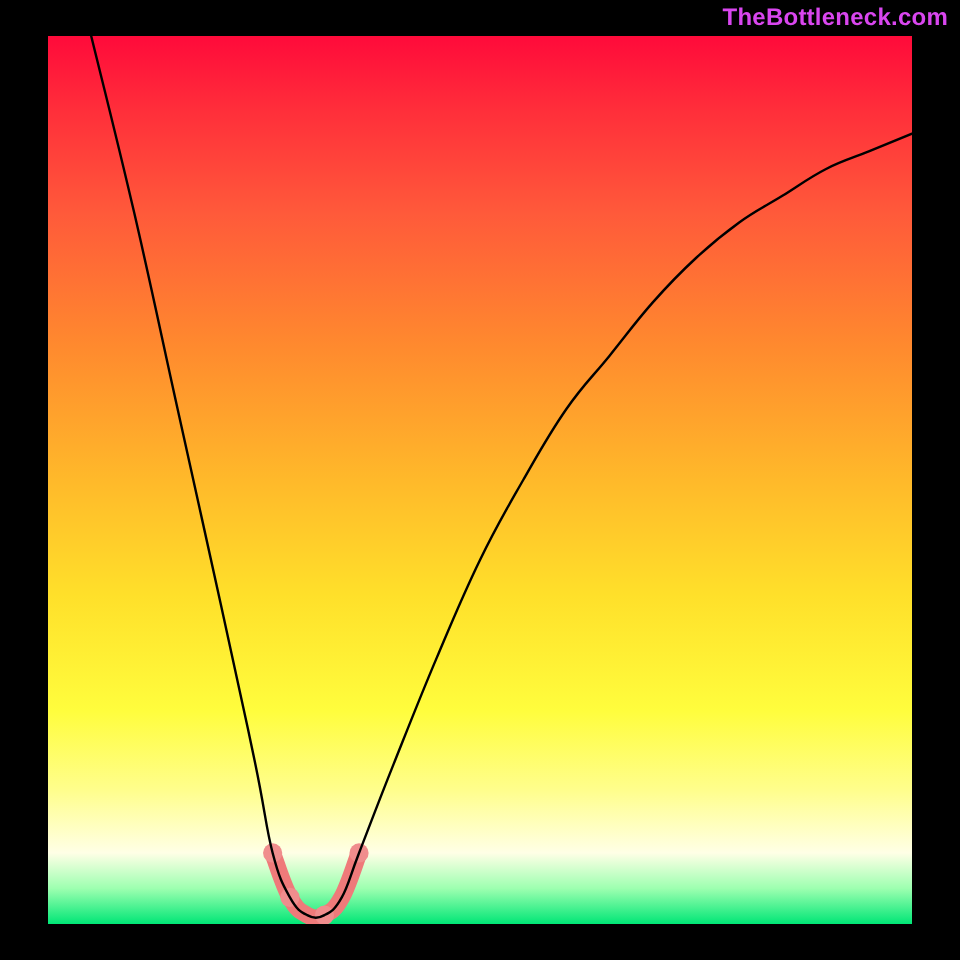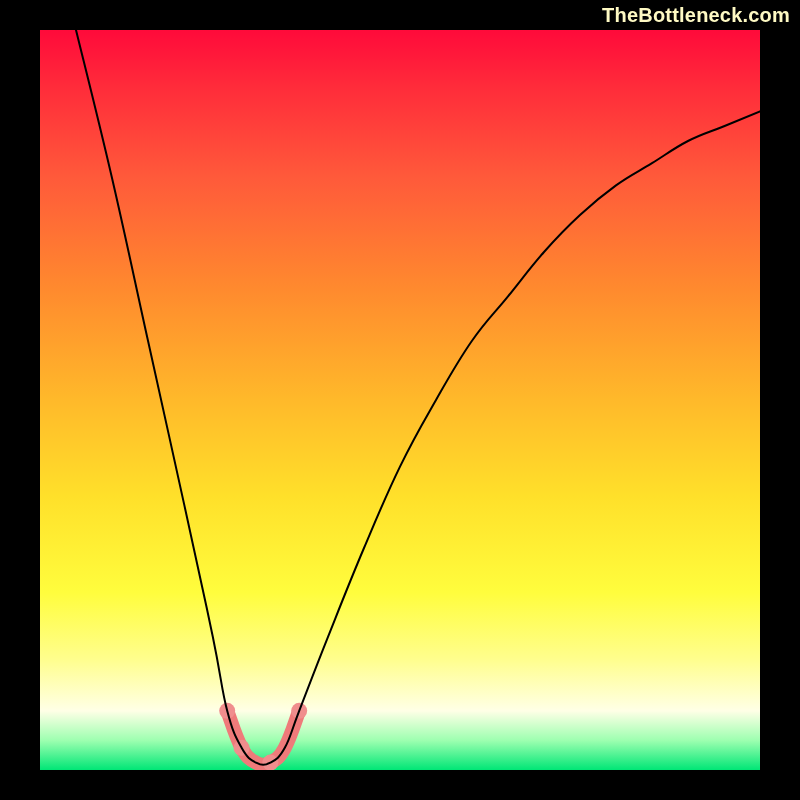--- a/index.html
+++ b/index.html
@@ -14,21 +14,21 @@
   .frame {
     position: relative;
     width: 800px;
     height: 800px;
     background: #000;
   }
   .watermark {
     position: absolute;
     top: 4px;
     right: 10px;
-    color: #fef9c3;
+    color: #d946ef;
     font-size: 20px;
     font-weight: 600;
     letter-spacing: 0.2px;
     z-index: 10;
   }
   .plot-area {
     position: absolute;
     left: 40px;
     top: 30px;
     width: 720px;

